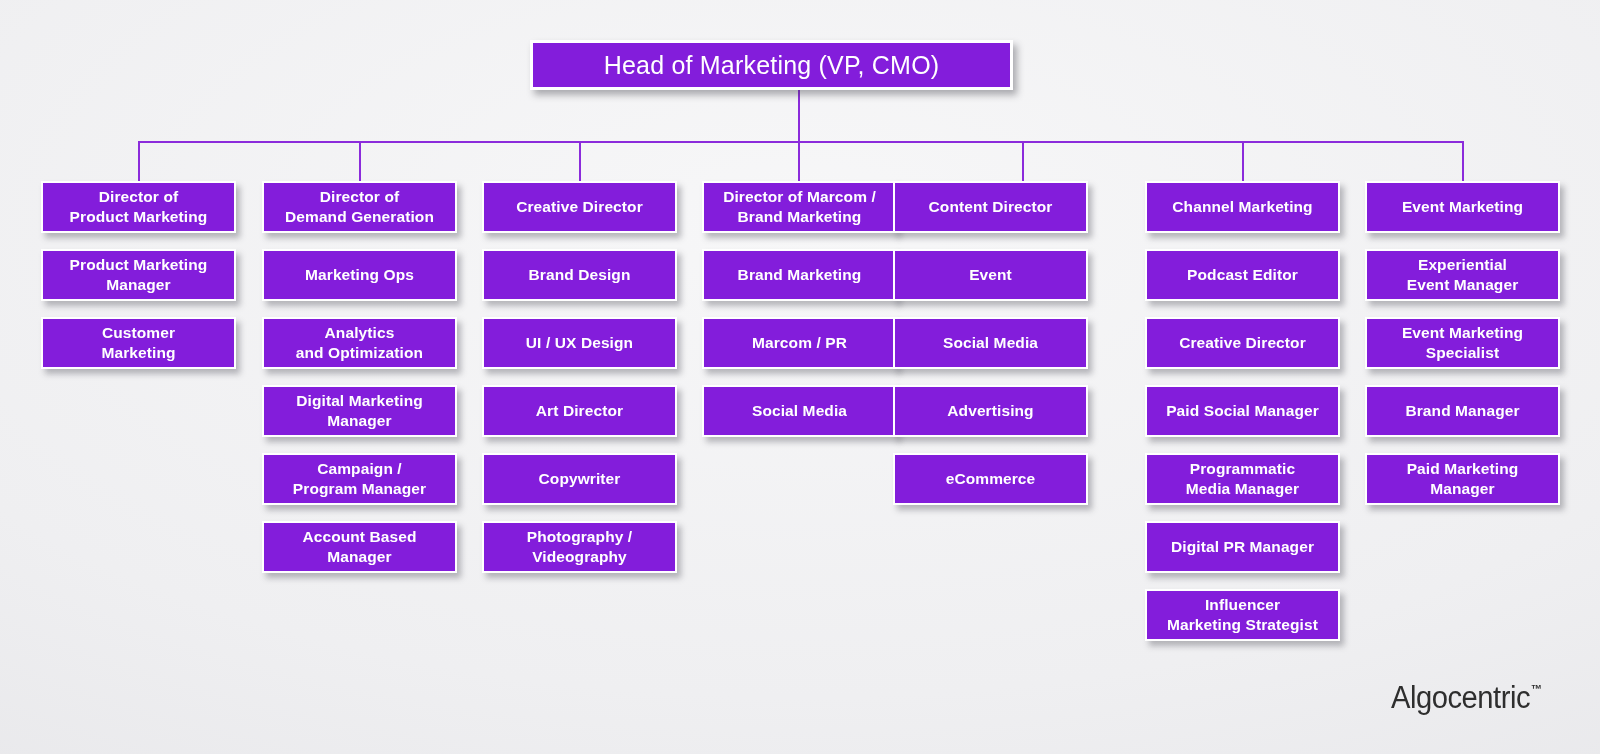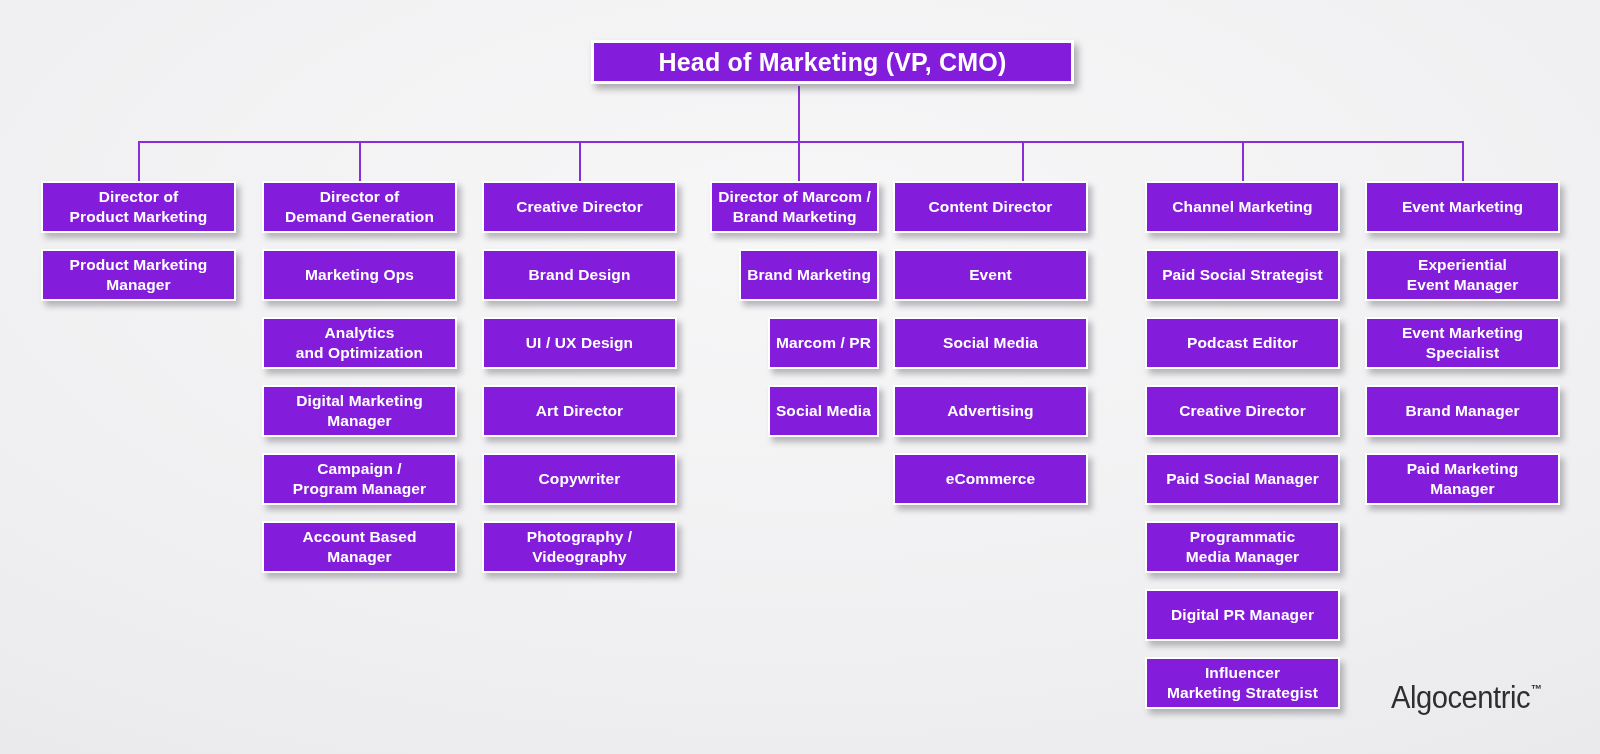--- a/index.html
+++ b/index.html
@@ -25,52 +25,52 @@
   .line {
     position: absolute;
     background: var(--connector, #8B2BDB);
   }
   .line.h { height: 2px; }
   .line.v { width: 2px; }
 
   
   .root-node {
     position: absolute;
-    left: 591px;
+    left: 530px;
     top: 40px;
     width: 483px;
-    height: 44px;
+    height: 50px;
     background: var(--node-fill, #831DDB);
     border: 3px solid #ffffff;
     box-shadow: 4px 5px 7px rgba(60, 60, 70, 0.40);
     box-sizing: border-box;
     display: flex;
     align-items: center;
     justify-content: center;
     color: var(--node-text, #ffffff);
     font-size: 25px;
-    font-weight: 700;
+    font-weight: 400;
     letter-spacing: 0.2px;
     white-space: pre-line;
     text-align: center;
   }
 
   
   .org-column {
     position: absolute;
     top: 181px;
     width: 195px;
     display: flex;
     flex-direction: column;
     gap: 16px;
   }
   .org-column.c0 { left: 41px;   }
   .org-column.c1 { left: 262px;  }
   .org-column.c2 { left: 482px;  }
-  .org-column.c3 { left: 684px; align-items: flex-end;  }
+  .org-column.c3 { left: 702px;  }
   .org-column.c4 { left: 893px;  }
   .org-column.c5 { left: 1145px; }
   .org-column.c6 { left: 1365px; justify-content: space-between; }
 
   .node {
     height: 52px;
     box-sizing: border-box;
     background: var(--node-fill, #831DDB);
     border: 2px solid #ffffff;
     box-shadow: 4px 5px 6px rgba(80, 80, 90, 0.38);
@@ -123,20 +123,22 @@
   <div class="line v" style="left:1242px; top:141px; height:40px;"></div>
   <div class="line v" style="left:1462px; top:141px; height:40px;"></div>
 
   <div class="root-node">Head of Marketing (VP, CMO)</div>
 
   <div class="org-column c0">
     <div class="node">Director of
 Product Marketing</div>
     <div class="node">Product Marketing
 Manager</div>
+    <div class="node">Customer
+Marketing</div>
   </div>
 
   <div class="org-column c1">
     <div class="node">Director of
 Demand Generation</div>
     <div class="node">Marketing Ops</div>
     <div class="node">Analytics
 and Optimization</div>
     <div class="node">Digital Marketing
 Manager</div>
@@ -167,21 +169,20 @@
   <div class="org-column c4">
     <div class="node">Content Director</div>
     <div class="node">Event</div>
     <div class="node">Social Media</div>
     <div class="node">Advertising</div>
     <div class="node">eCommerce</div>
   </div>
 
   <div class="org-column c5">
     <div class="node">Channel Marketing</div>
-    <div class="node">Paid Social Strategist</div>
     <div class="node">Podcast Editor</div>
     <div class="node">Creative Director</div>
     <div class="node">Paid Social Manager</div>
     <div class="node">Programmatic
 Media Manager</div>
     <div class="node">Digital PR Manager</div>
     <div class="node">Influencer
 Marketing Strategist</div>
   </div>
 

